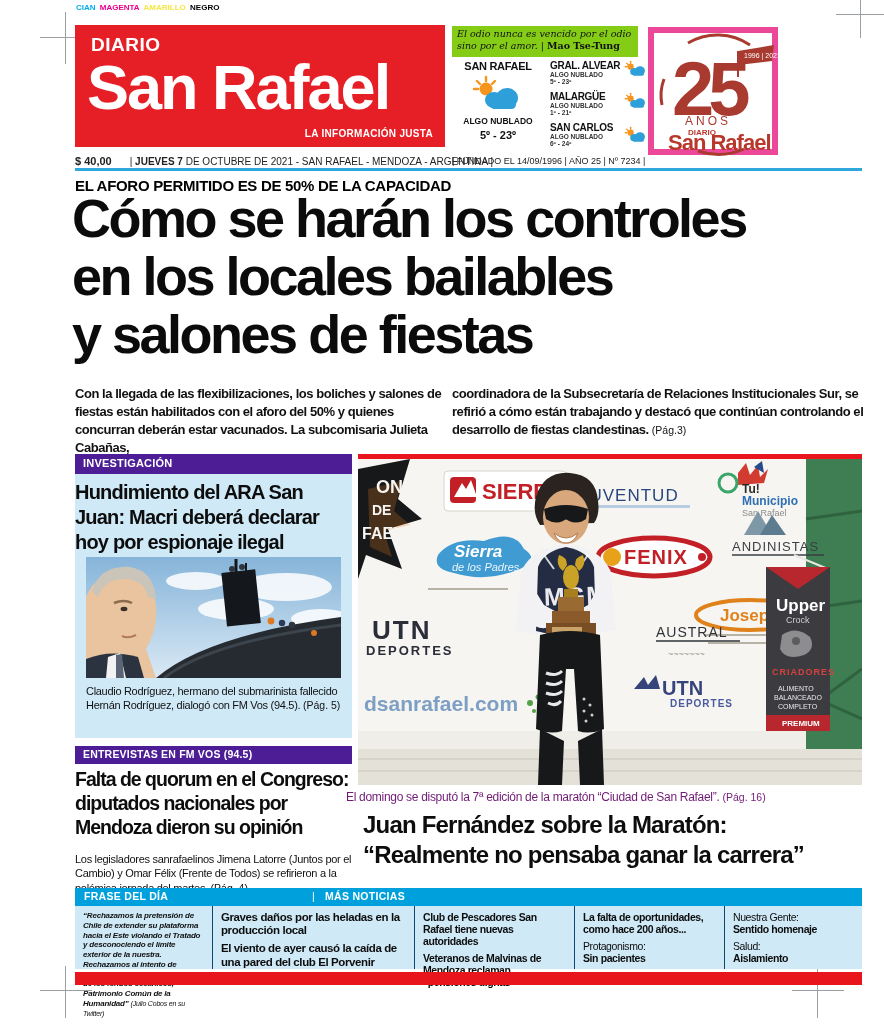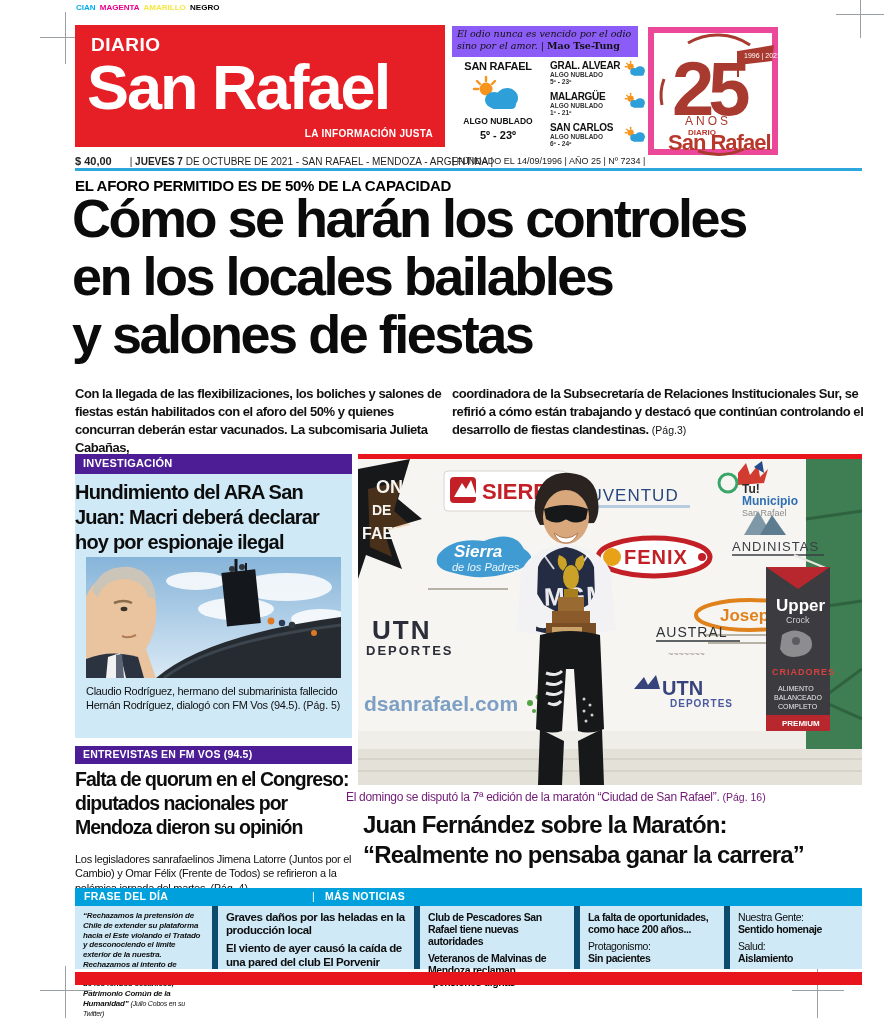--- a/index.html
+++ b/index.html
@@ -13,21 +13,21 @@
   .colorbar { position:absolute; top:3px; left:76px; font-size:8px; font-weight:bold; letter-spacing:0; }
   .colorbar span { margin-right:2px; }
 
   
   #masthead { left:75px; top:25px; width:370px; height:122px; background:#e61e25; color:#fff; }
   #masthead .diario { position:absolute; left:16px; top:9px; font-size:19px; font-weight:bold; letter-spacing:.5px; }
   #masthead .brand { position:absolute; left:12px; top:26px; font-size:63px; font-weight:bold; letter-spacing:-2px; white-space:nowrap; }
   #masthead .tagline { position:absolute; right:12px; bottom:8px; font-size:10px; font-weight:bold; letter-spacing:.3px; }
 
   
-  #quotebox { left:452px; top:26px; width:186px; height:31px; background:#8b5cf6; padding:2px 5px;
+  #quotebox { left:452px; top:26px; width:186px; height:31px; background:#84cc16; padding:2px 5px;
               font-family:"DejaVu Serif", serif; font-style:italic; font-size:9.5px; line-height:1.25; color:#111; }
   #quotebox b { font-style:normal; font-family:"DejaVu Serif", serif; }
 
   
   #weather { left:452px; top:60px; width:190px; height:92px; font-size:10px; color:#111; }
   .w-main { position:absolute; left:0; top:0; width:92px; text-align:center; }
   .w-main .city { font-size:11px; font-weight:bold; letter-spacing:-.3px; }
   .w-main .cond { font-size:8.5px; font-weight:bold; margin-top:2px; }
   .w-main .temps { font-size:11px; font-weight:bold; margin-top:3px; }
   .w-other { position:absolute; left:98px; width:92px; }
@@ -73,21 +73,21 @@
   #m-caption { left:346px; top:790px; width:500px; font-size:12px; letter-spacing:-.3px; color:#701a75; }
   #m-headline { left:363px; top:810px; width:500px; font-size:24px; font-weight:bold; letter-spacing:-.8px;
                 line-height:1.27; color:#0d0d0d; }
 
   
   #f-strip { left:75px; top:888px; width:787px; height:18px; background:#00a0dd; color:#fff; font-weight:bold; font-size:10.5px; }
   #f-strip .lbl1 { position:absolute; left:9px; top:2px; letter-spacing:.3px; }
   #f-strip .div { position:absolute; left:237px; top:2px; font-weight:normal; }
   #f-strip .lbl2 { position:absolute; left:250px; top:2px; letter-spacing:.3px; }
   #f-body { left:75px; top:906px; width:787px; height:63px; background:#cfe9f7; display:flex; }
-  .fcol { padding:5px 8px 4px 8px; border-left:6px solid #0c4a6e; }
+  .fcol { padding:5px 8px 4px 8px; border-left:1px solid #0c4a6e; }
   .fcol:first-child { border-left:none; }
   #fq { width:137px; font-size:8px; font-weight:bold; font-style:italic; line-height:1.22; color:#111; letter-spacing:-.2px; }
   #fq .auth { font-weight:normal; font-size:7px; }
   .fitem { font-size:11.5px; font-weight:bold; letter-spacing:-.4px; line-height:1.15; color:#0d0d0d; margin-bottom:5px; }
   .fitem .pre { font-weight:normal; display:block; }
   #fc2 { width:202px; } #fc3 { width:160px; } #fc4 { width:150px; } #fc5 { width:138px; }
   #fc3 .fitem, #fc4 .fitem, #fc5 .fitem { font-size:10.5px; }
   #redbar-bottom { left:75px; top:972px; width:787px; height:13px; background:#e8151c; }
 
   svg text { font-family:"Liberation Sans", sans-serif; }

